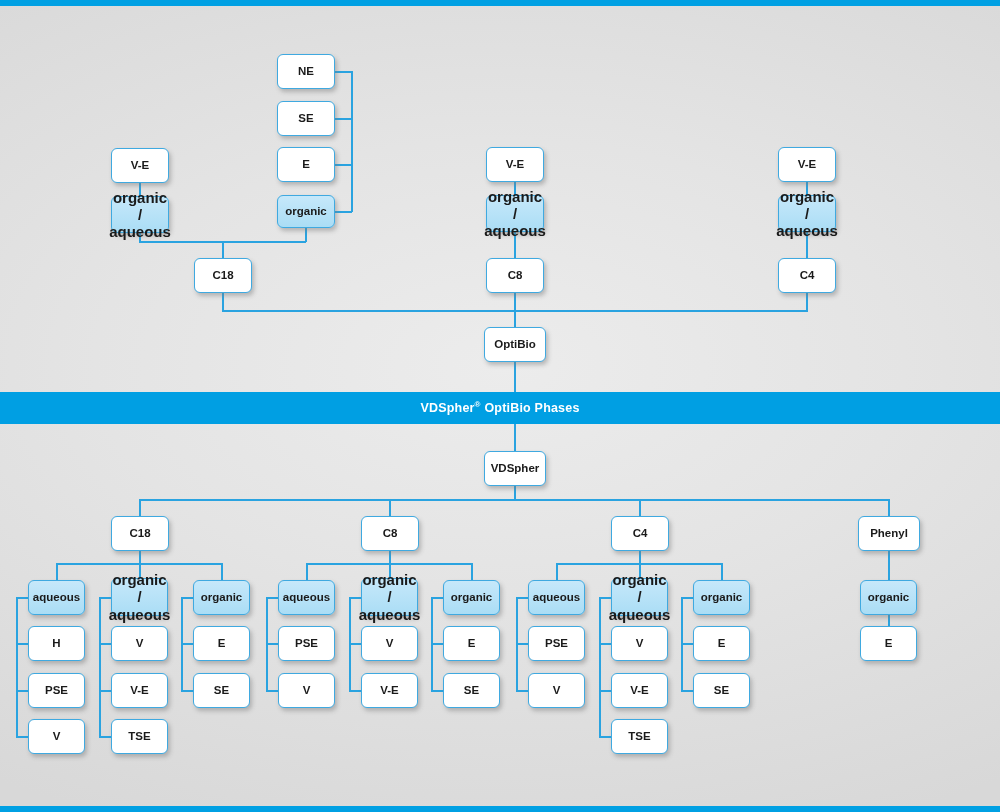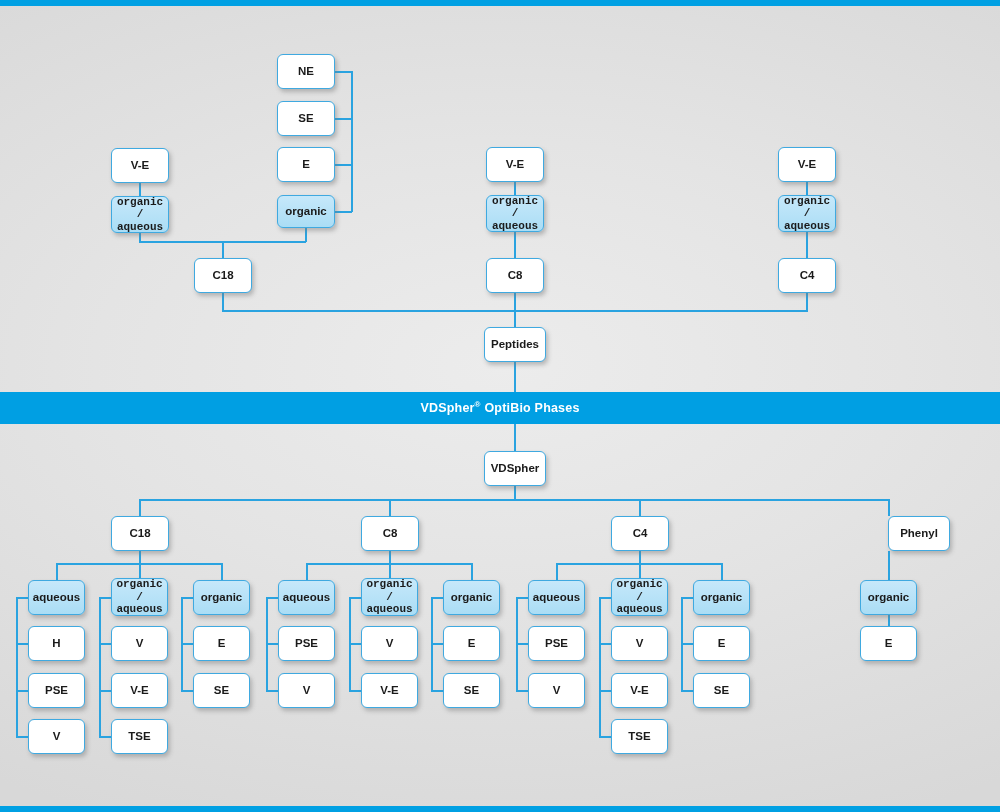--- a/index.html
+++ b/index.html
@@ -51,21 +51,21 @@
     text-align:center;
     line-height:1.15;
     box-shadow:2px 3px 4px rgba(120,120,120,.45);
     z-index:3;
     padding:0 2px;
   }
   .node.fill{
     background:#b9e2f7;
     background:linear-gradient(180deg,#c6e8fa 0%,#aaddf5 100%);
   }
-  .node.two{font-size:11px;font-family:Liberation Mono, monospace;}
+  .node.two{font-size:15px;}
 </style>
 </head>
 <body>
 
 <div id="stage">
 
   <div class="topbar"></div>
   <div class="bottombar"></div>
 
   <div class="node" style="left:111px;top:148px;width:58px;height:35px;">V-E</div>
@@ -108,41 +108,41 @@
     <span>organic /</span>
     <span>aqueous</span>
   </div>
   <div class="ln lnv" style="left:806px;top:232px;height:26px;"></div>
   <div class="node" style="left:778px;top:258px;width:58px;height:35px;">C4</div>
 
   <div class="ln lnv" style="left:222px;top:293px;height:18px;"></div>
   <div class="ln lnv" style="left:806px;top:293px;height:18px;"></div>
   <div class="ln lnh" style="left:222px;top:310px;width:586px;"></div>
   <div class="ln lnv" style="left:514px;top:293px;height:34px;"></div>
-  <div class="node" style="left:484px;top:327px;width:62px;height:35px;">Peptides</div>
+  <div class="node" style="left:484px;top:327px;width:62px;height:35px;">OptiBio</div>
 
   <div class="ln lnv" style="left:514px;top:362px;height:30px;"></div>
   <div class="banner" style="top:392px;">
     <span><span>VDSpher</span><sup>®</sup><span> OptiBio Phases</span></span>
   </div>
   <div class="ln lnv" style="left:514px;top:424px;height:27px;"></div>
 
   <div class="node" style="left:484px;top:451px;width:62px;height:35px;">VDSpher</div>
   <div class="ln lnv" style="left:514px;top:486px;height:14px;"></div>
   <div class="ln lnh" style="left:139px;top:499px;width:750px;"></div>
 
   <div class="ln lnv" style="left:139px;top:499px;height:17px;"></div>
   <div class="ln lnv" style="left:389px;top:499px;height:17px;"></div>
   <div class="ln lnv" style="left:639px;top:499px;height:17px;"></div>
   <div class="ln lnv" style="left:888px;top:499px;height:17px;"></div>
 
   <div class="node" style="left:111px;top:516px;width:58px;height:35px;">C18</div>
   <div class="node" style="left:361px;top:516px;width:58px;height:35px;">C8</div>
   <div class="node" style="left:611px;top:516px;width:58px;height:35px;">C4</div>
-  <div class="node" style="left:858px;top:516px;width:62px;height:35px;margin-left:30px;">Phenyl</div>
+  <div class="node" style="left:858px;top:516px;width:62px;height:35px;">Phenyl</div>
 
   <div class="ln lnv" style="left:139px;top:551px;height:13px;"></div>
   <div class="ln lnh" style="left:56px;top:563px;width:166px;"></div>
   <div class="ln lnv" style="left:56px;top:563px;height:17px;"></div>
   <div class="ln lnv" style="left:139px;top:563px;height:17px;"></div>
   <div class="ln lnv" style="left:221px;top:563px;height:17px;"></div>
 
   <div class="node fill" style="left:28px;top:580px;width:57px;height:35px;">aqueous</div>
   <div class="node fill two" style="left:111px;top:578px;width:57px;height:38px;flex-direction:column;">
     <span>organic /</span>

